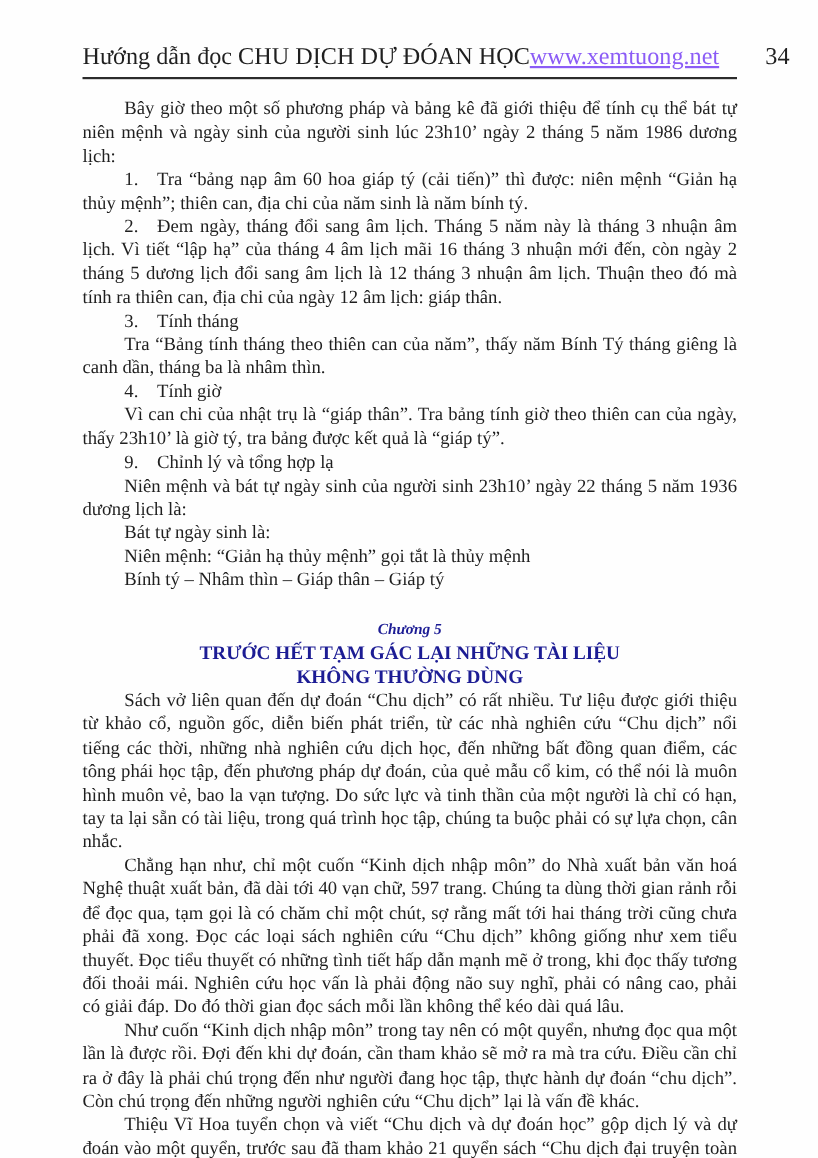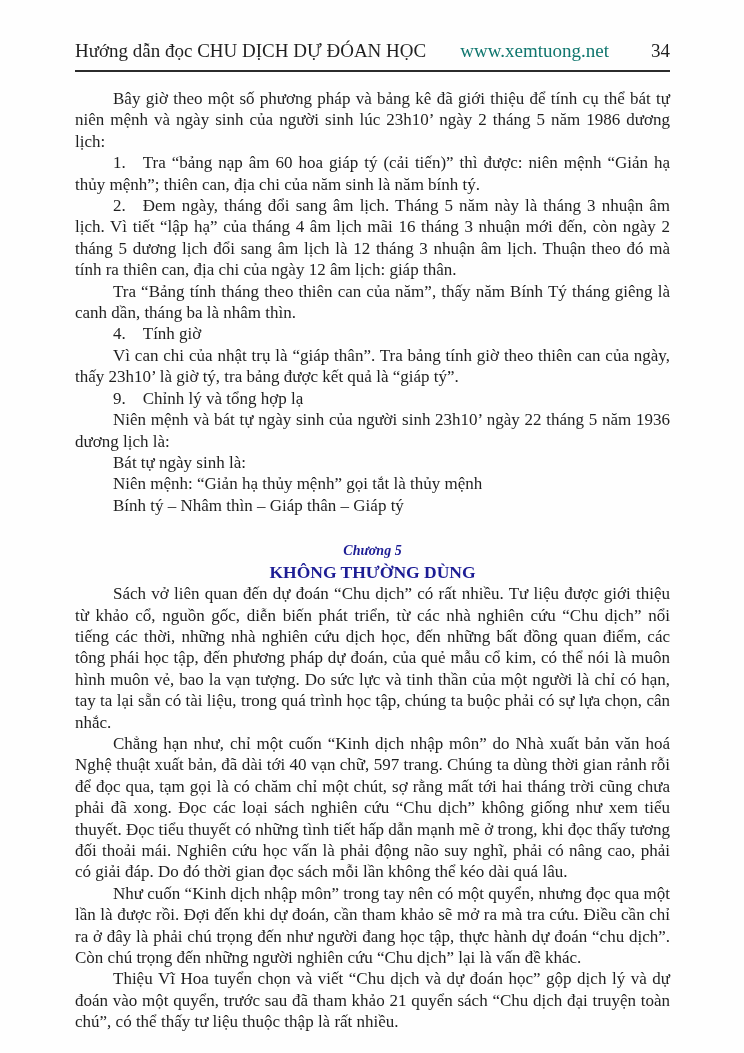--- a/index.html
+++ b/index.html
@@ -15,32 +15,33 @@
     background: #fefefe;
     padding: 40px 74px 0 75px;
     font-family: "Liberation Serif", "DejaVu Serif", serif;
     color: #1f1f1f;
     overflow: hidden;
   }
   .header {
     display: flex;
     justify-content: space-between;
     align-items: baseline;
-    font-size: 19px;
+    font-size: 22px;
     line-height: 22px;
     white-space: nowrap;
     text-align: center;
   }
   .header-right {
     display: flex;
     align-items: baseline;
     gap: 42px;
   }
   .header-link {
-    color: #0f766e;
+    color: #8b5cf6;
+    text-decoration: underline;
     cursor: pointer;
   }
   .page-number {
     color: #1f1f1f;
   }
   .header-rule {
     border: none;
     border-top: 2px solid #2b2b2b;
     margin: 8px 0 16px 0;
   }
@@ -82,31 +83,33 @@
     </span>
   </div>
 
   <hr class="header-rule">
 
   <div class="content">
 
     <p class="para">Bây giờ theo một số phương pháp và bảng kê đã giới thiệu để tính cụ thể bát tự niên mệnh và ngày sinh của người sinh lúc 23h10’ ngày 2 tháng 5 năm 1986 dương lịch:</p>
     <p class="para">1. Tra “bảng nạp âm 60 hoa giáp tý (cải tiến)” thì được: niên mệnh “Giản hạ thủy mệnh”; thiên can, địa chi của năm sinh là năm bính tý.</p>
     <p class="para">2. Đem ngày, tháng đổi sang âm lịch. Tháng 5 năm này là tháng 3 nhuận âm lịch. Vì tiết “lập hạ” của tháng 4 âm lịch mãi 16 tháng 3 nhuận mới đến, còn ngày 2 tháng 5 dương lịch đổi sang âm lịch là 12 tháng 3 nhuận âm lịch. Thuận theo đó mà tính ra thiên can, địa chi của ngày 12 âm lịch: giáp thân.</p>
+    <p class="para">3. Tính tháng</p>
     <p class="para">Tra “Bảng tính tháng theo thiên can của năm”, thấy năm Bính Tý tháng giêng là canh dần, tháng ba là nhâm thìn.</p>
     <p class="para">4. Tính giờ</p>
     <p class="para">Vì can chi của nhật trụ là “giáp thân”. Tra bảng tính giờ theo thiên can của ngày, thấy 23h10’ là giờ tý, tra bảng được kết quả là “giáp tý”.</p>
     <p class="para">9. Chỉnh lý và tổng hợp lạ</p>
     <p class="para">Niên mệnh và bát tự ngày sinh của người sinh 23h10’ ngày 22 tháng 5 năm 1936 dương lịch là:</p>
     <p class="para">Bát tự ngày sinh là:</p>
     <p class="para">Niên mệnh: “Giản hạ thủy mệnh” gọi tắt là thủy mệnh</p>
     <p class="para">Bính tý – Nhâm thìn – Giáp thân – Giáp tý</p>
 
     <div class="chapter">
       <div class="chapter-label">Chương 5</div>
+      <div class="chapter-title">TRƯỚC HẾT TẠM GÁC LẠI NHỮNG TÀI LIỆU</div>
       <div class="chapter-title">KHÔNG THƯỜNG DÙNG</div>
     </div>
 
     <p class="para">Sách vở liên quan đến dự đoán “Chu dịch” có rất nhiều. Tư liệu được giới thiệu từ khảo cổ, nguồn gốc, diễn biến phát triển, từ các nhà nghiên cứu “Chu dịch” nổi tiếng các thời, những nhà nghiên cứu dịch học, đến những bất đồng quan điểm, các tông phái học tập, đến phương pháp dự đoán, của quẻ mẫu cổ kim, có thể nói là muôn hình muôn vẻ, bao la vạn tượng. Do sức lực và tinh thần của một người là chỉ có hạn, tay ta lại sẵn có tài liệu, trong quá trình học tập, chúng ta buộc phải có sự lựa chọn, cân nhắc.</p>
     <p class="para">Chẳng hạn như, chỉ một cuốn “Kinh dịch nhập môn” do Nhà xuất bản văn hoá Nghệ thuật xuất bản, đã dài tới 40 vạn chữ, 597 trang. Chúng ta dùng thời gian rảnh rỗi để đọc qua, tạm gọi là có chăm chỉ một chút, sợ rằng mất tới hai tháng trời cũng chưa phải đã xong. Đọc các loại sách nghiên cứu “Chu dịch” không giống như xem tiểu thuyết. Đọc tiểu thuyết có những tình tiết hấp dẫn mạnh mẽ ở trong, khi đọc thấy tương đối thoải mái. Nghiên cứu học vấn là phải động não suy nghĩ, phải có nâng cao, phải có giải đáp. Do đó thời gian đọc sách mỗi lần không thể kéo dài quá lâu.</p>
     <p class="para">Như cuốn “Kinh dịch nhập môn” trong tay nên có một quyển, nhưng đọc qua một lần là được rồi. Đợi đến khi dự đoán, cần tham khảo sẽ mở ra mà tra cứu. Điều cần chỉ ra ở đây là phải chú trọng đến như người đang học tập, thực hành dự đoán “chu dịch”. Còn chú trọng đến những người nghiên cứu “Chu dịch” lại là vấn đề khác.</p>
     <p class="para">Thiệu Vĩ  Hoa tuyển chọn và viết “Chu dịch và dự đoán học” gộp dịch lý và dự đoán vào một quyển, trước sau đã tham khảo 21 quyển sách “Chu dịch đại truyện toàn chú”, có thể thấy tư liệu thuộc thập là rất nhiều.</p>
 
   </div>
 </div>

